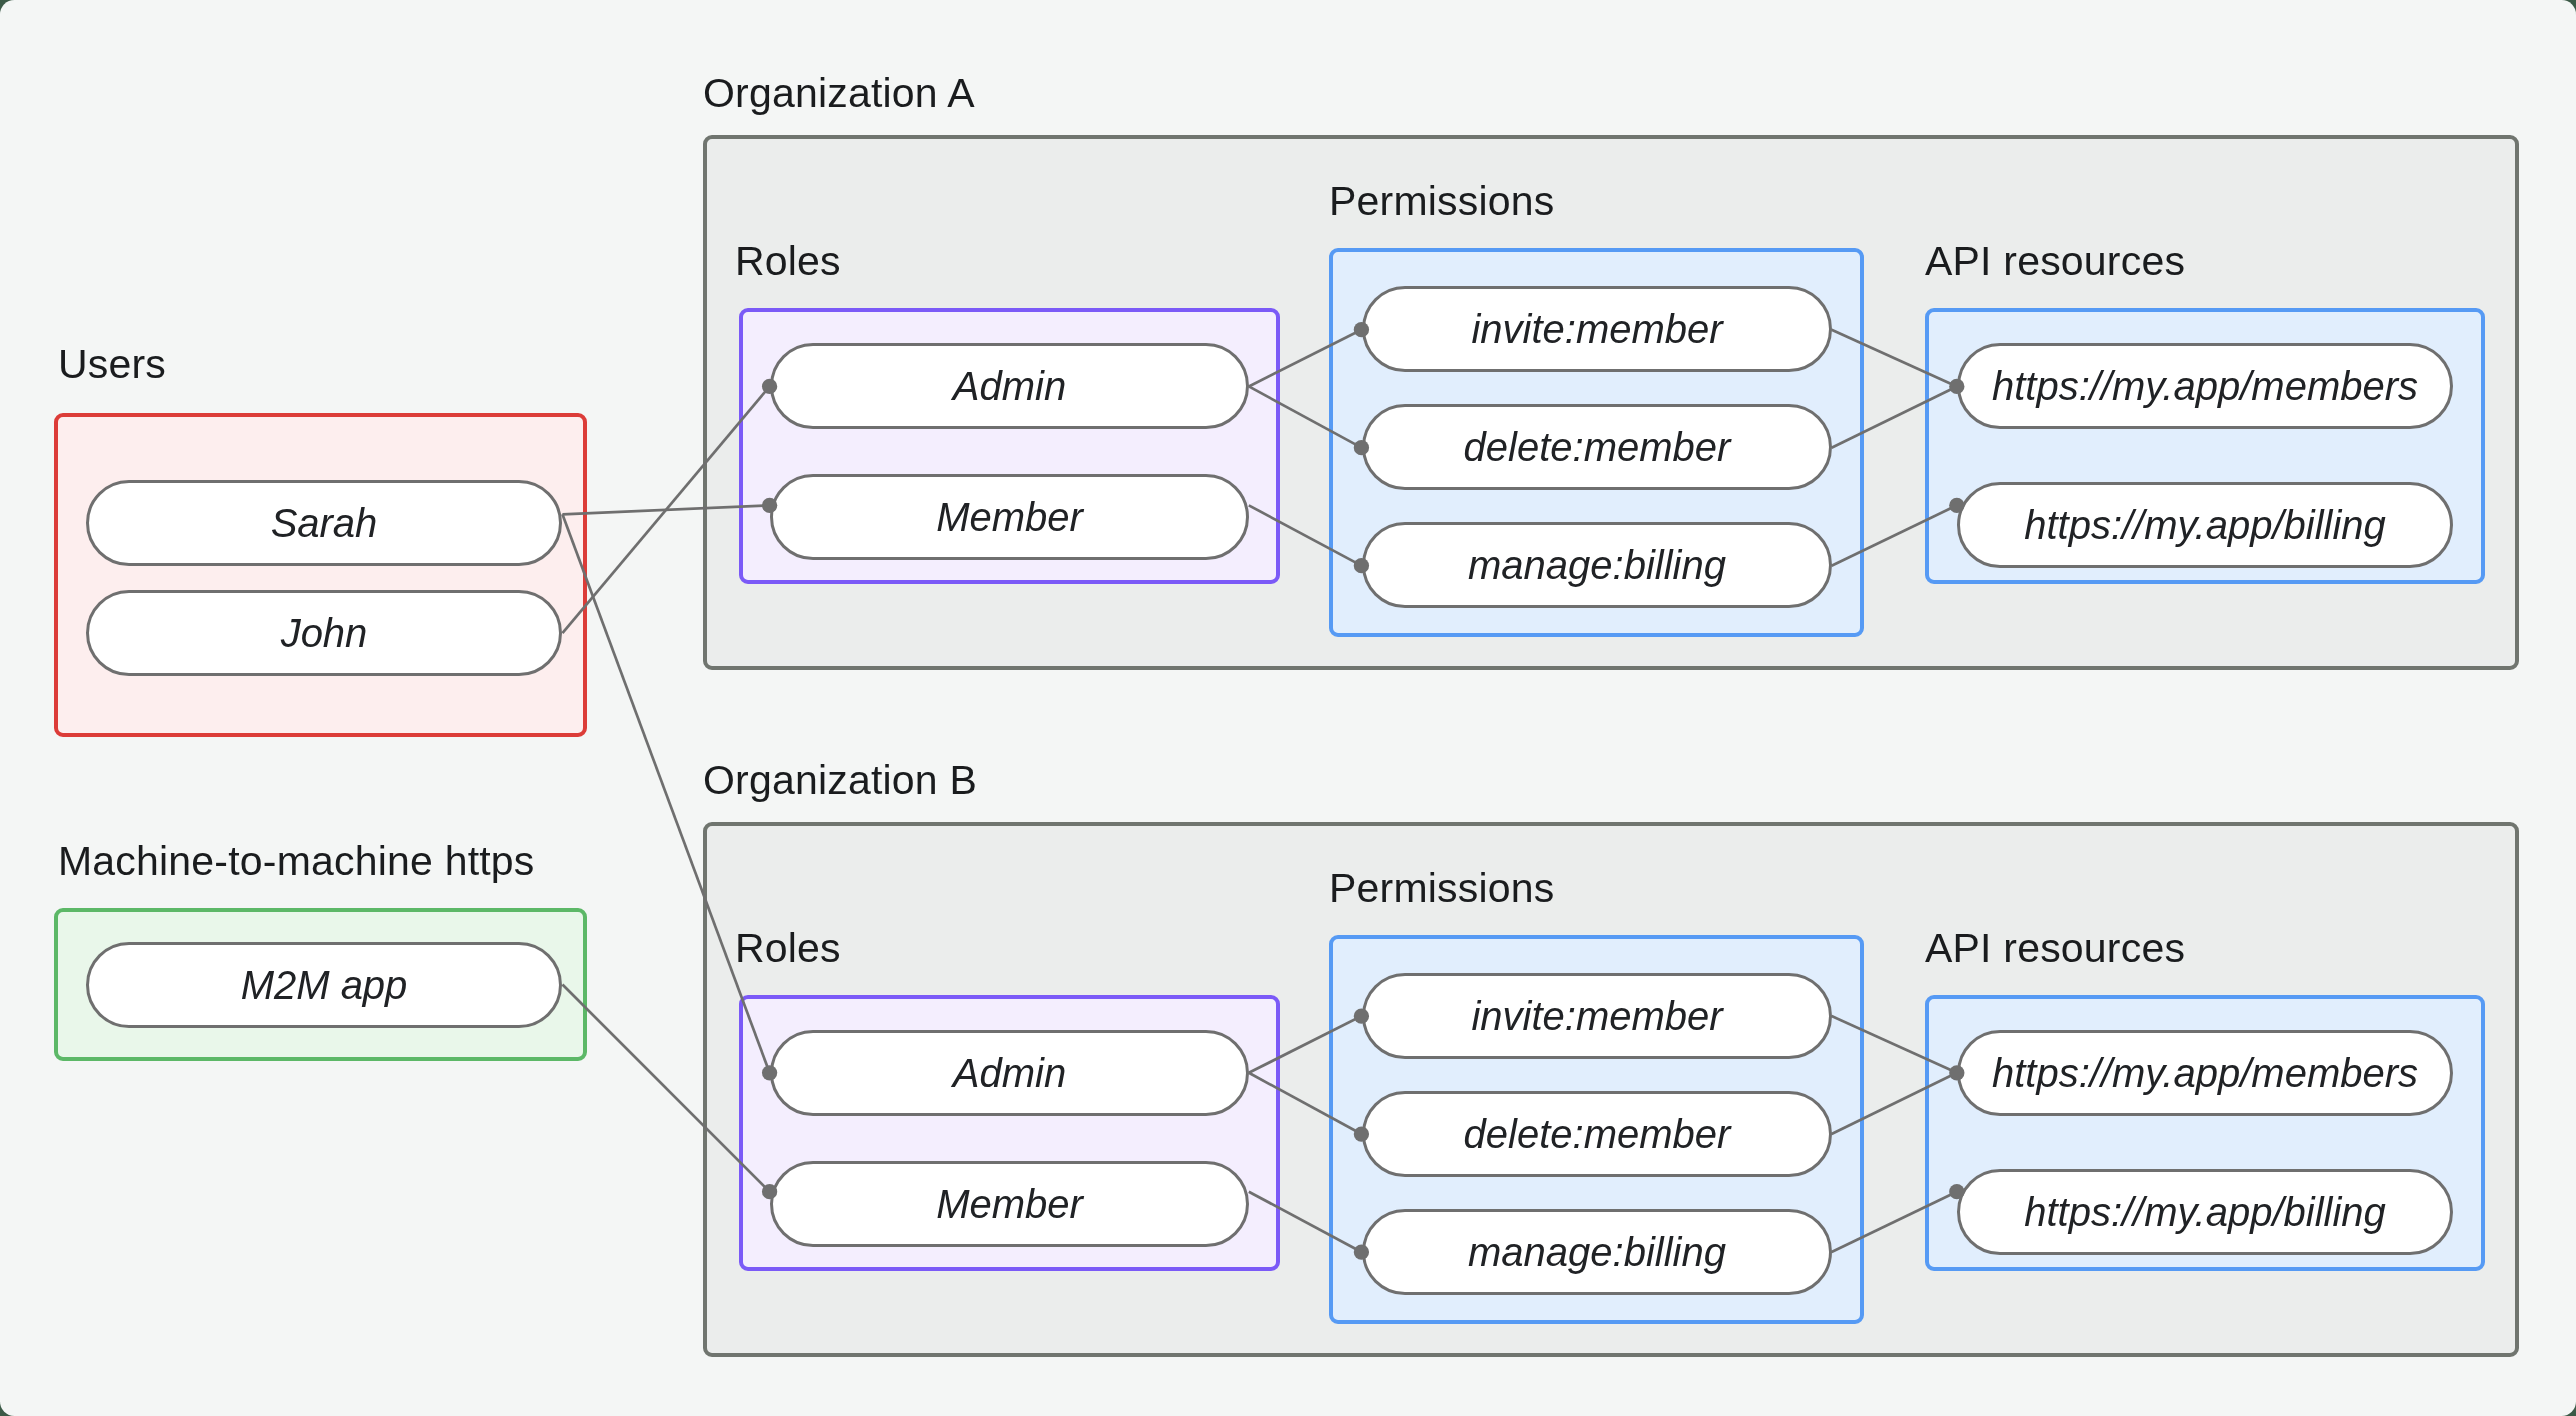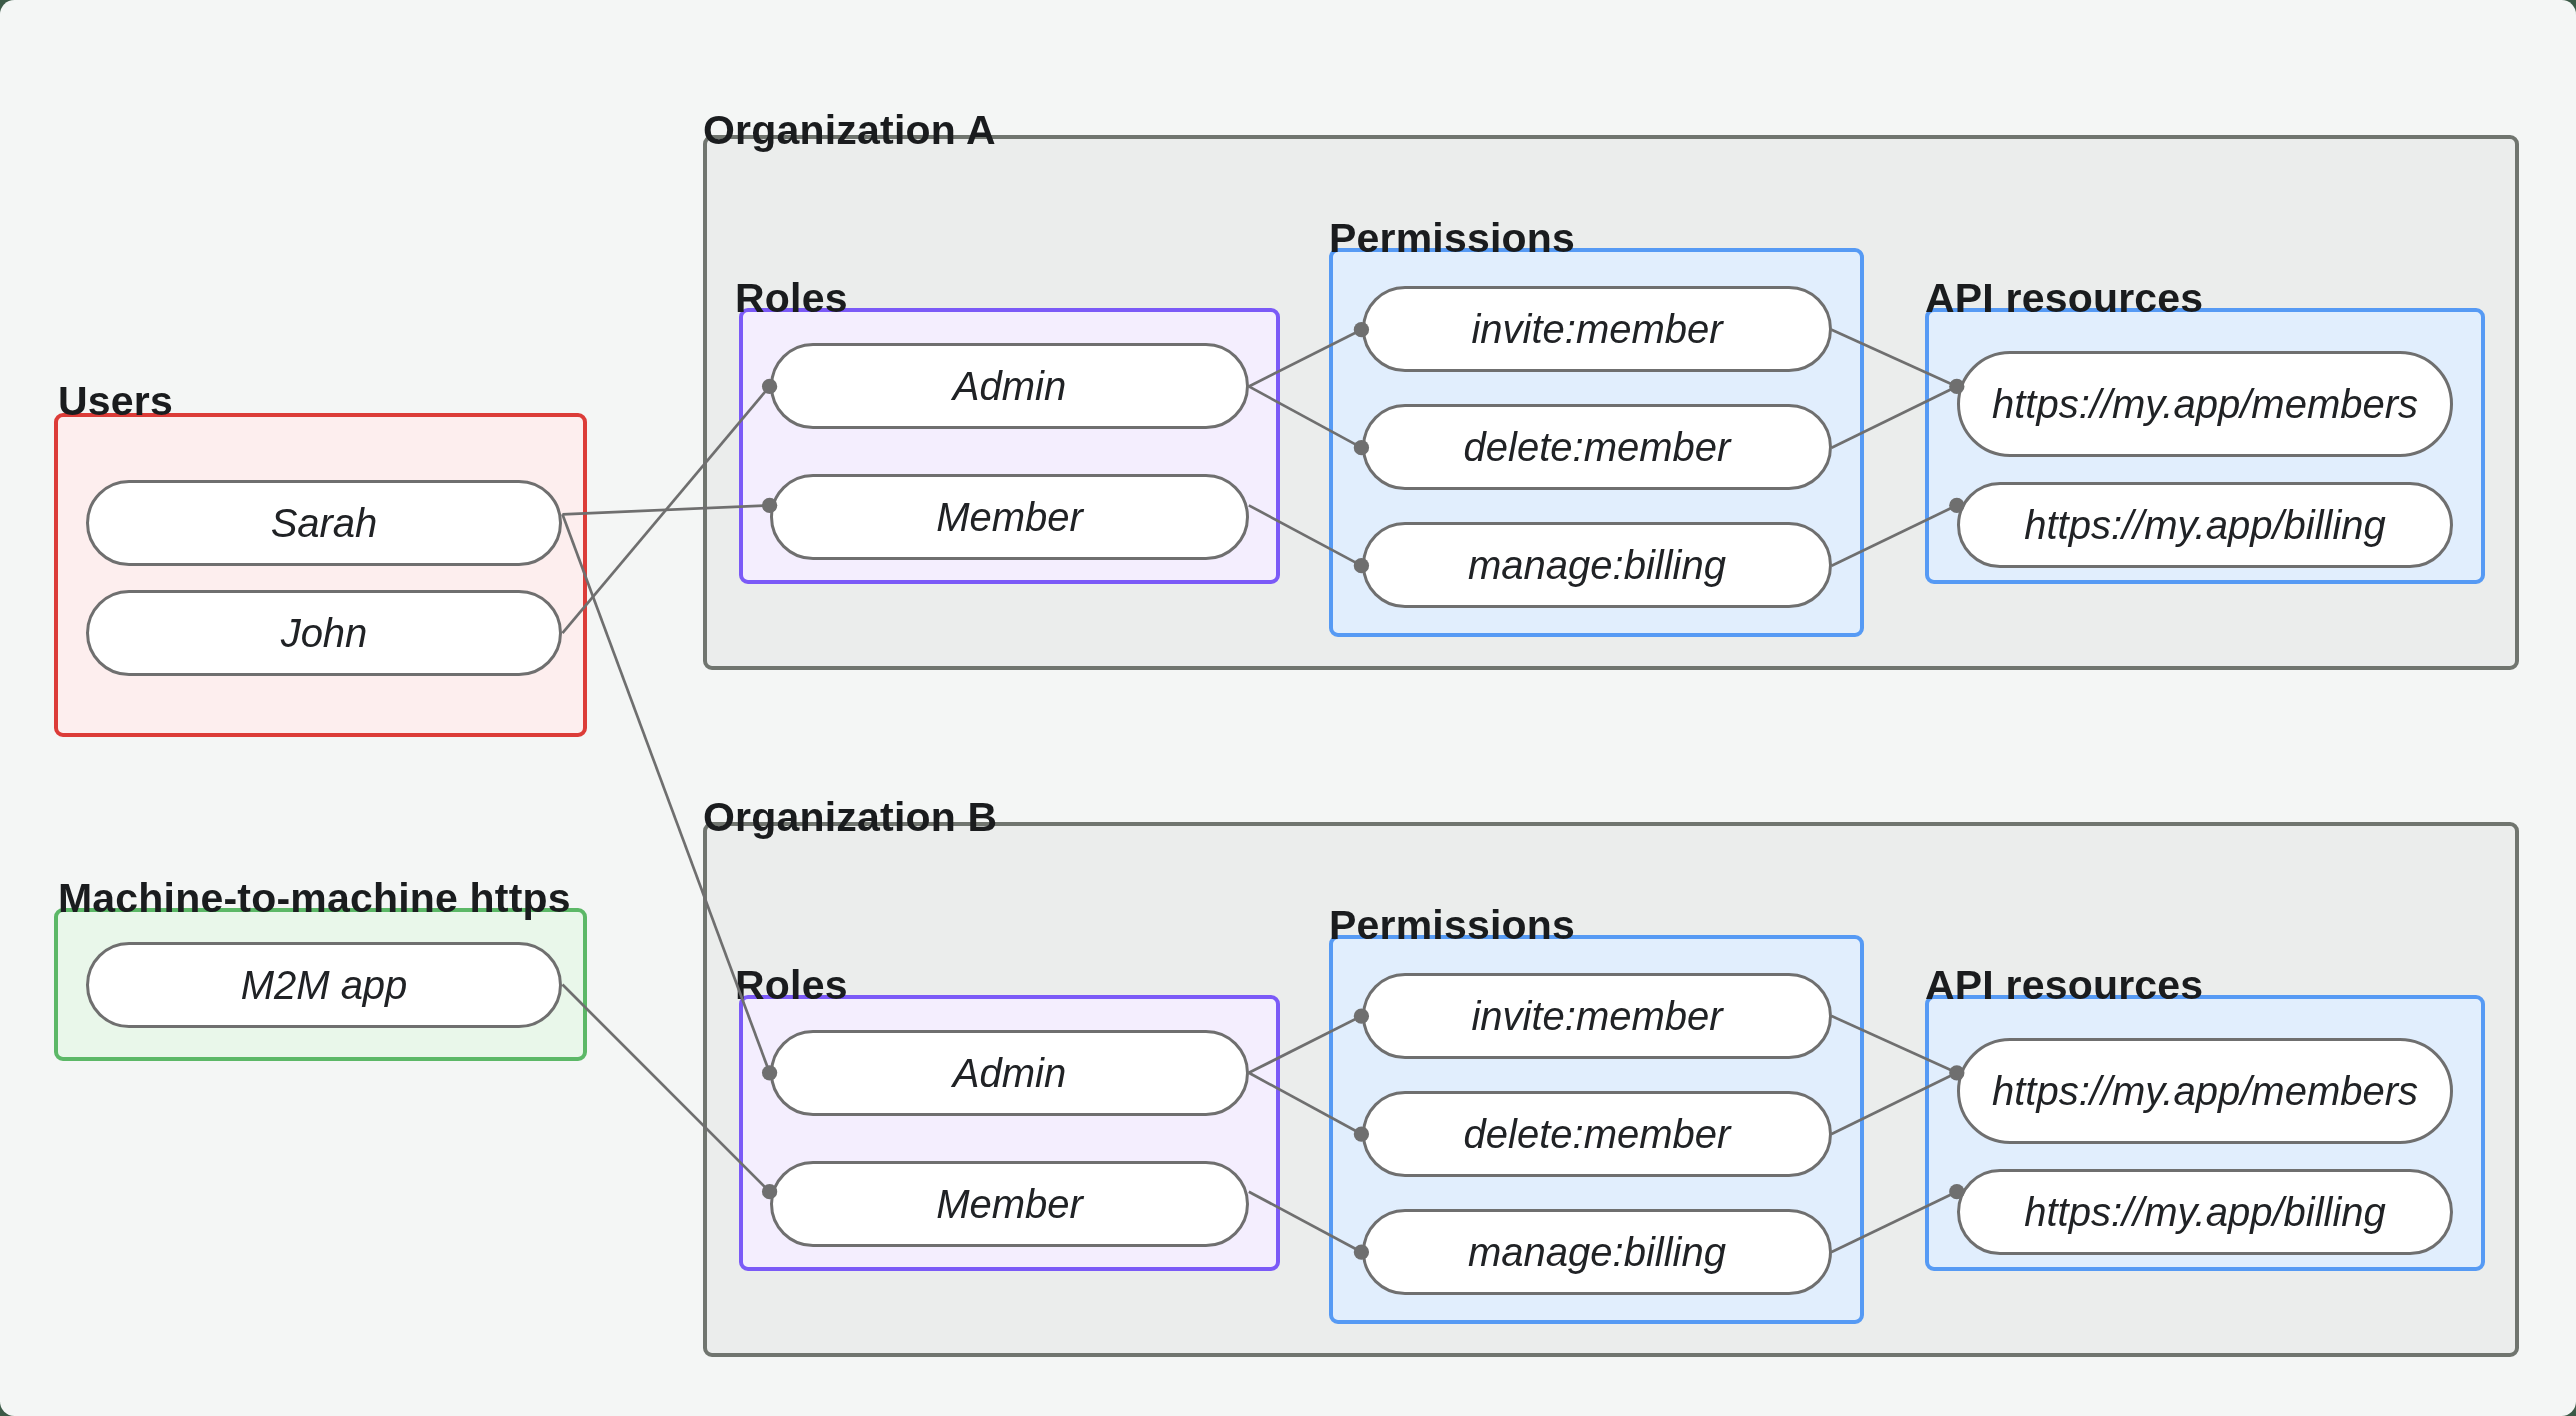--- a/index.html
+++ b/index.html
@@ -12,26 +12,25 @@
     position: relative;
     width: 2576px; height: 1416px;
     background: var(--background, #f4f6f5);
     border-radius: 14.4px;
     overflow: hidden;
   }
   * { box-sizing: border-box; }
 
   .label {
     position: absolute;
-    font-size: 41px; font-weight: 700;
+    font-size: 41px; font-weight: 400;
     color: var(--label_text, #1a1c1e);
     letter-spacing: 0.2px;
     white-space: nowrap;
     z-index: 3;
-    margin-top: 37px;
   }
   .frame { position: absolute; border-radius: 9px; z-index: 1; }
   .pill {
     position: absolute;
     display: flex; align-items: center; justify-content: center;
     background: var(--pill_fill, #ffffff);
     border: 3.2px solid var(--pill_border, #6f6f6f);
     border-radius: 54px;
     font-size: 40px; font-weight: 400;
     color: var(--pill_text, #202225);
@@ -72,21 +71,21 @@
   .lbl-permissions { left: 626px; top: 108px; }
   .frame-permissions { left: 626px; top: 178px; width: 535px; height: 389px;
                        background: var(--blue_fill); border: 4.5px solid var(--blue_border); }
   .pill-invite { left: 659px; top: 216px; width: 470px; height: 86px; }
   .pill-delete { left: 659px; top: 334px; width: 470px; height: 86px; }
   .pill-manage { left: 659px; top: 452px; width: 470px; height: 86px; }
 
   .lbl-api { left: 1222px; top: 168px; }
   .frame-api { left: 1222px; top: 238px; width: 560px; height: 276px;
                background: var(--blue_fill); border: 4.5px solid var(--blue_border); }
-  .pill-members { left: 1254px; top: 273px; width: 496px; height: 106px; margin-top: 8px; }
+  .pill-members { left: 1254px; top: 273px; width: 496px; height: 86px; }
   .pill-billing { left: 1254px; top: 412px; width: 496px; height: 86px; }
 
   #edges-svg {
     position: absolute; left: 0; top: 0;
     width: 2576px; height: 1416px;
     z-index: 10; pointer-events: none;
   }
 </style>
 </head>
 <body>

